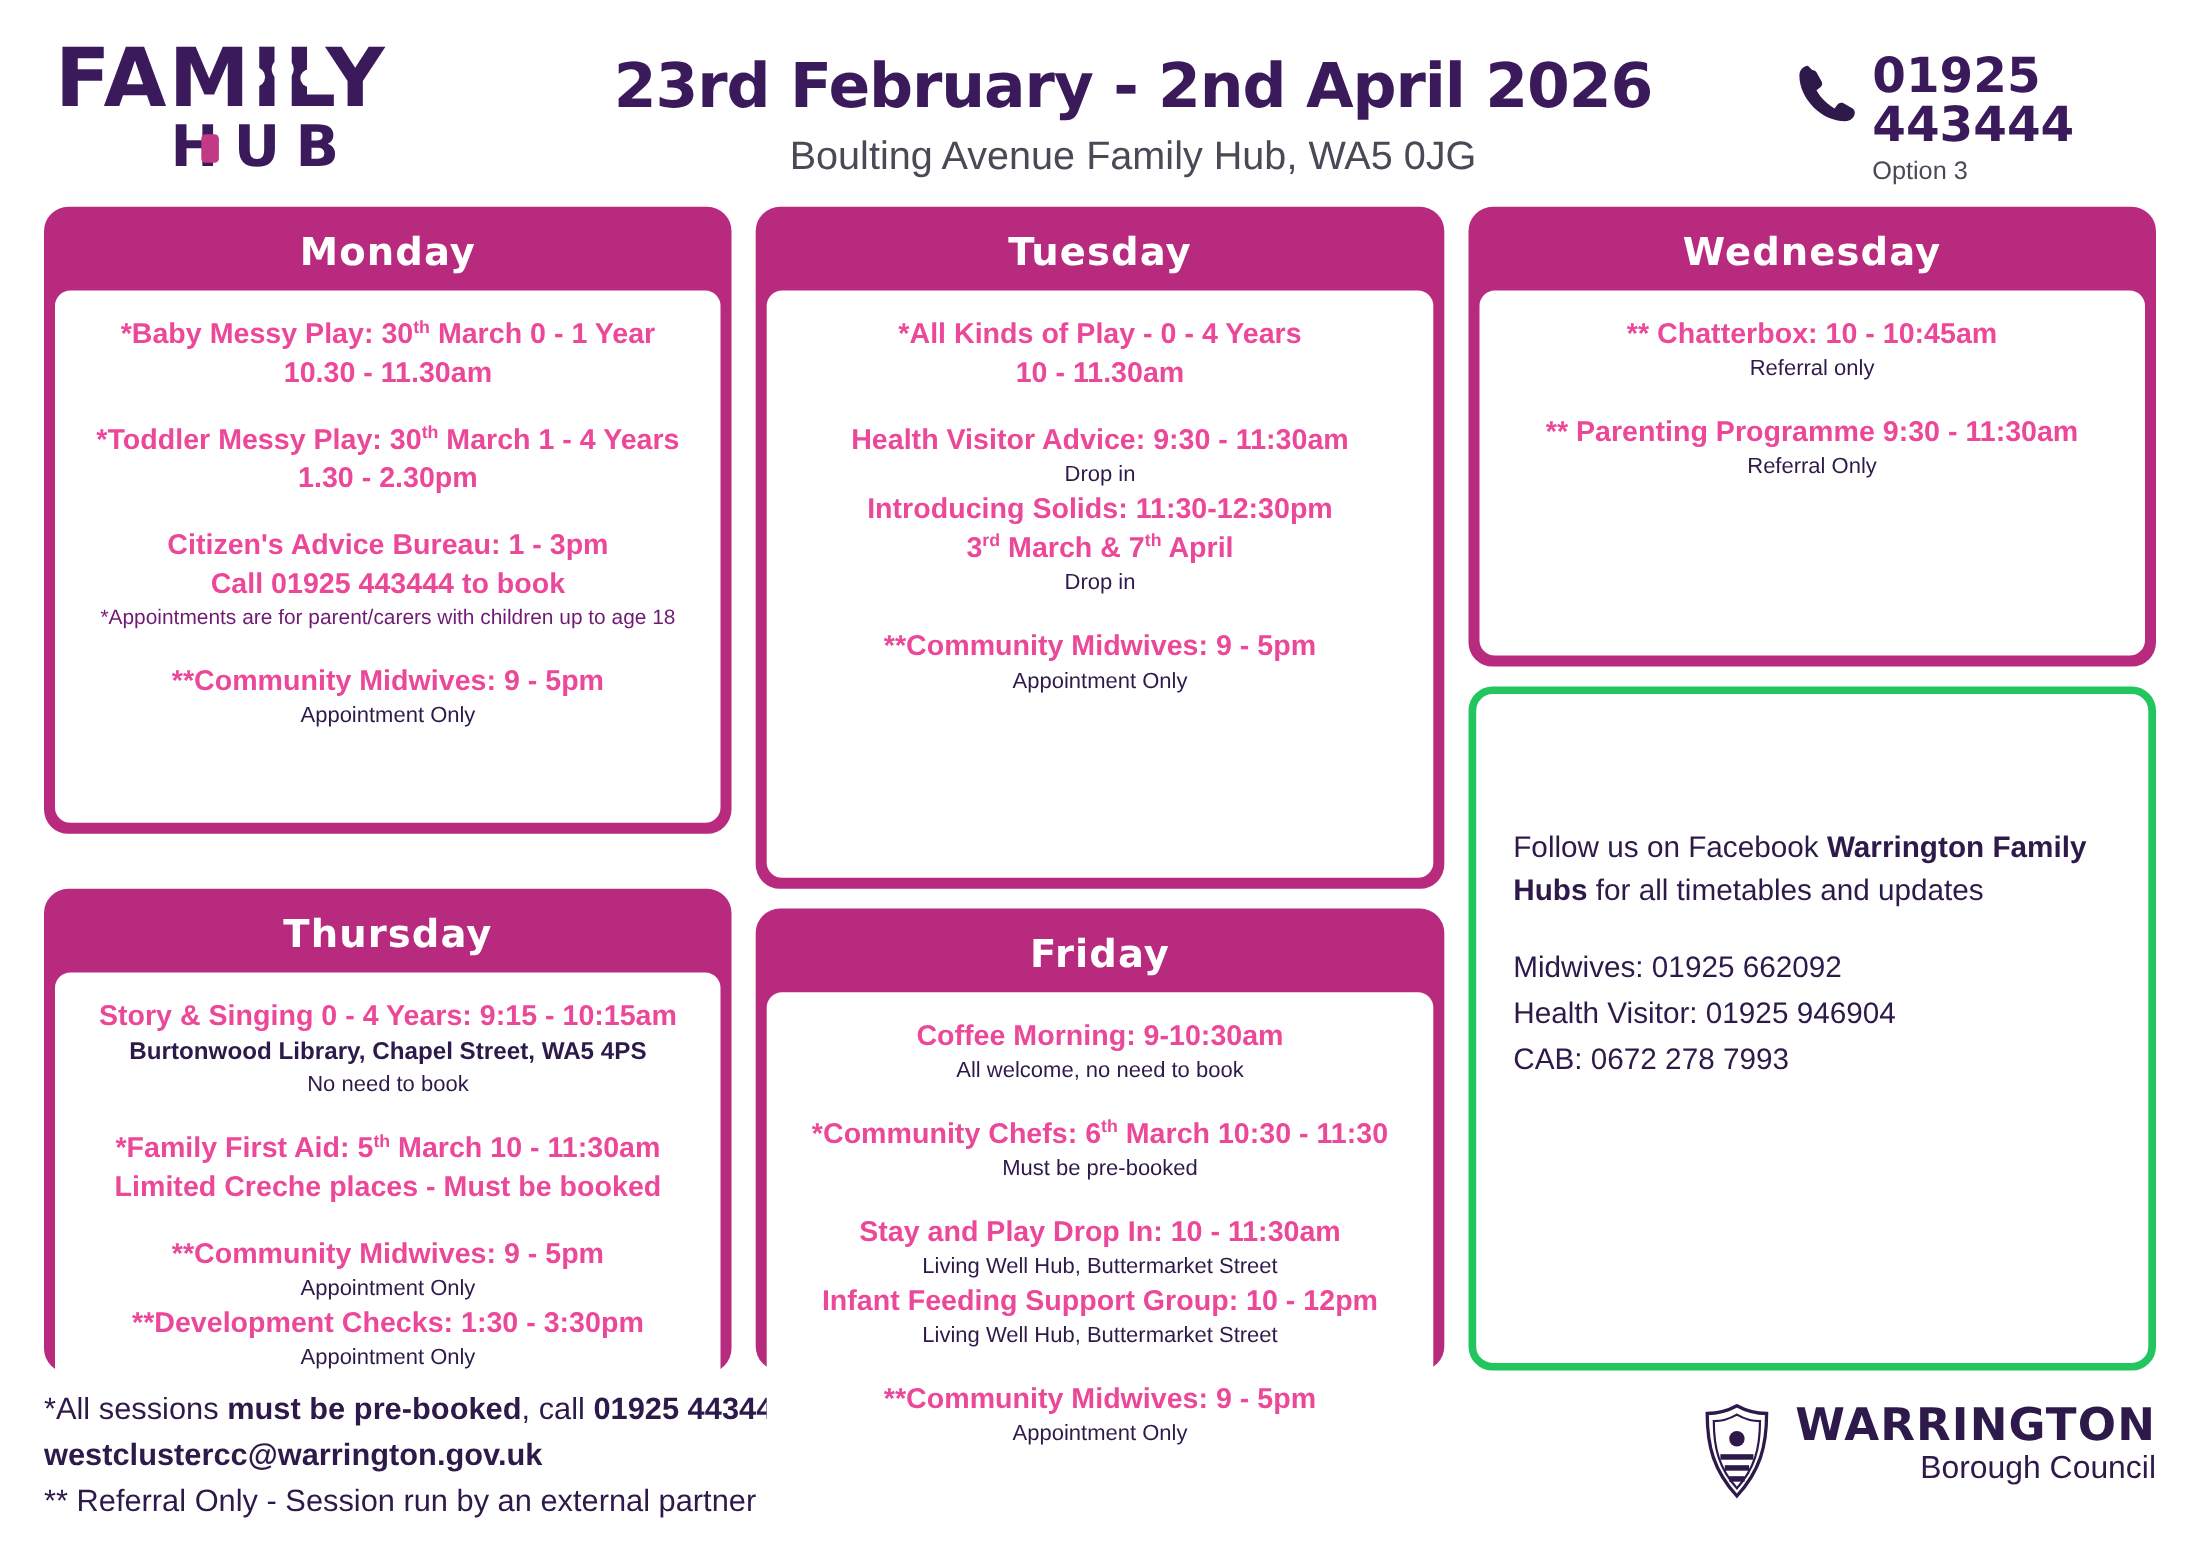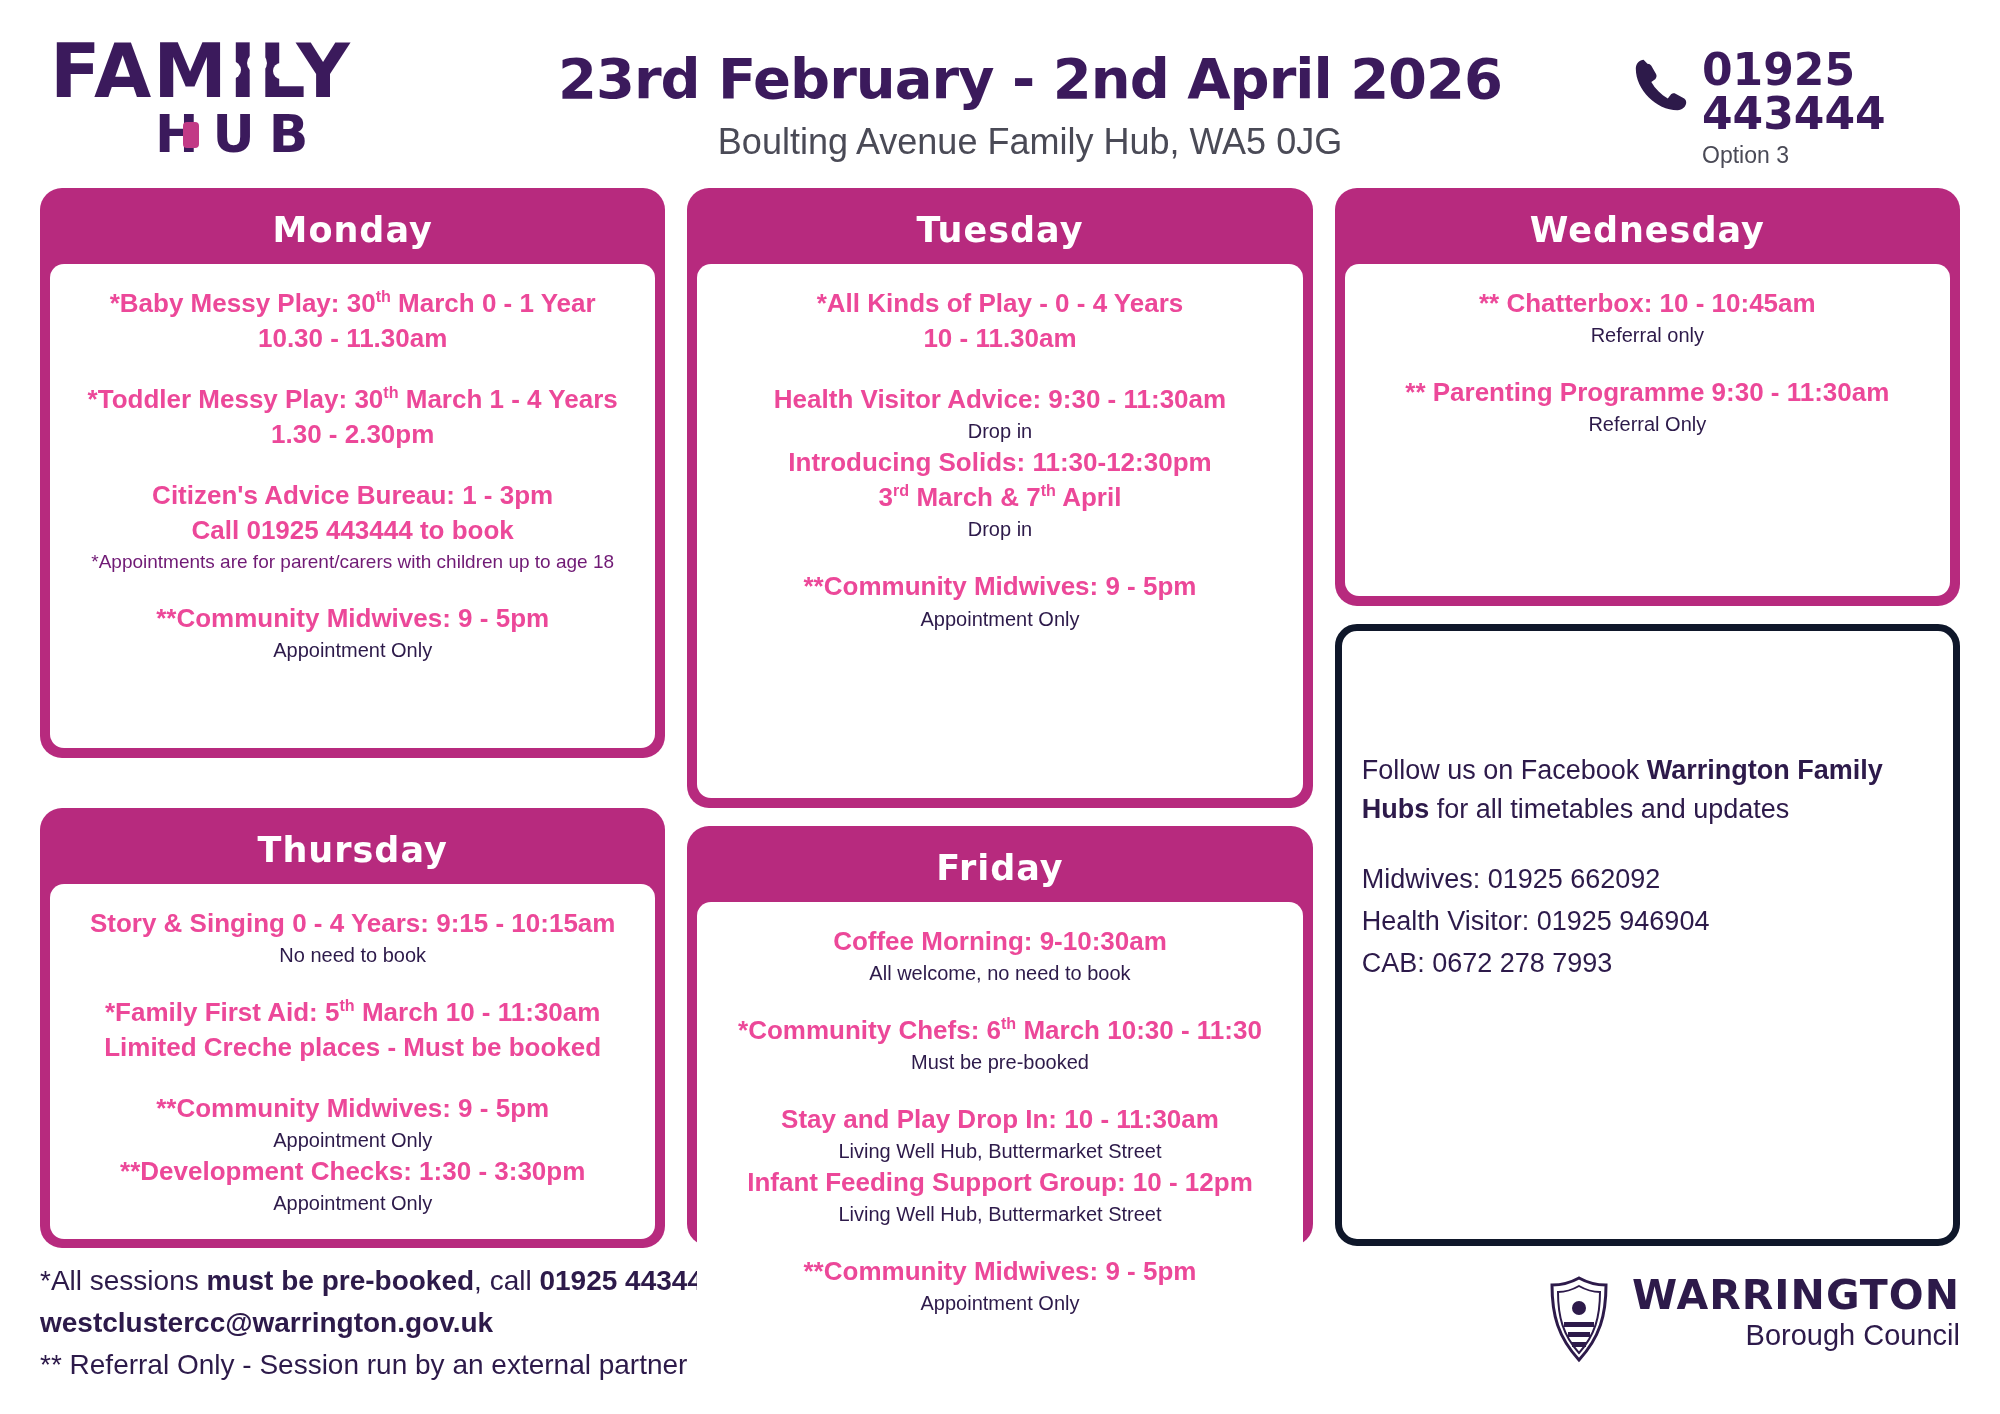--- a/index.html
+++ b/index.html
@@ -183,25 +183,25 @@
   
   .card-monday { height: 600px; }
   .card-thursday { height: 440px; margin-top: 18px; }
   .card-tuesday { height: 620px; }
   .card-friday { height: 420px; margin-top: 18px; }
   .card-wednesday { height: 418px; }
 
   .info-card {
     height: 622px;
     margin-top: 18px;
-    border: 7px solid #0f172a;
+    border: 7px solid #22c55e;
     border-radius: 22px;
     background: #ffffff;
     box-sizing: border-box;
-    padding: 120px 34px 0 20px;
+    padding: 120px 34px 0 34px;
   }
   .info-line {
     font-size: 27px;
     line-height: 1.45;
     color: #2d1a4a;
     margin-bottom: 4px;
   }
   .info-gap { height: 26px; }
   .info-line b { font-weight: bold; }
   .info-contact {
@@ -322,20 +322,21 @@
 
         </div>
       </div>
 
       <div class="card card-thursday">
         <div class="card-title">Thursday</div>
         <div class="card-body">
 
           <div class="entry">
             <div class="e-main">Story &amp; Singing 0 - 4 Years: 9:15 - 10:15am</div>
+            <div class="e-sub bold">Burtonwood Library, Chapel Street, WA5 4PS</div>
             <div class="e-sub">No need to book</div>
           </div>
 
           <div class="entry">
             <div class="e-main">*Family First Aid: 5<sup>th</sup> March 10 - 11:30am</div>
             <div class="e-main">Limited Creche places - Must be booked</div>
           </div>
 
           <div class="entry">
             <div class="e-main">**Community Midwives: 9 - 5pm</div>

